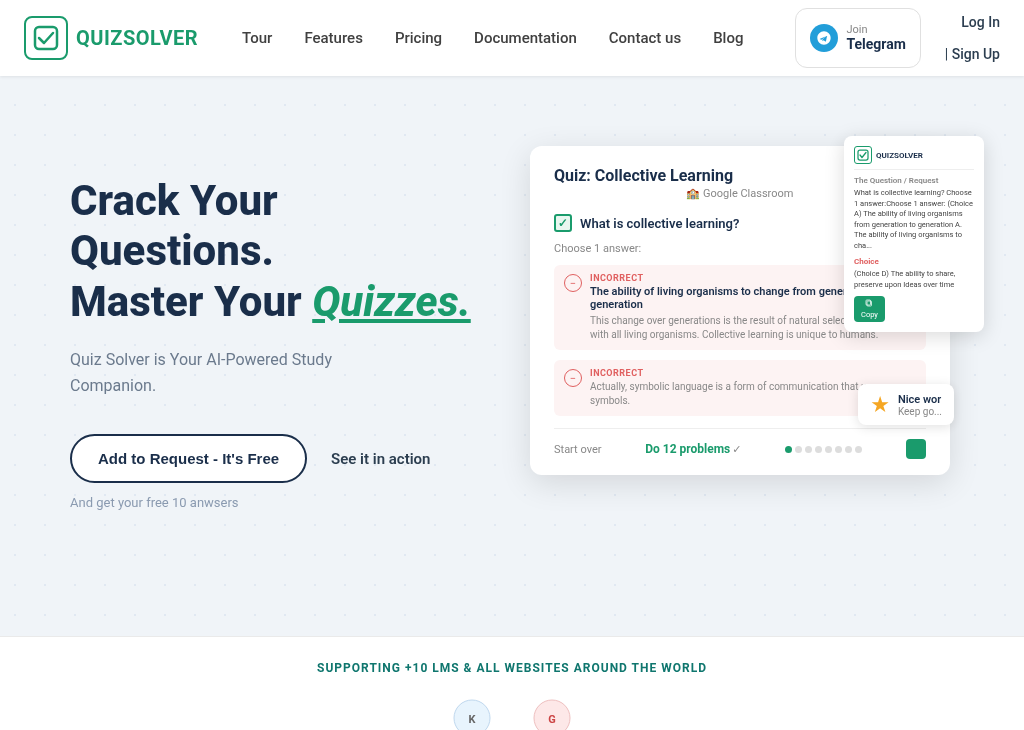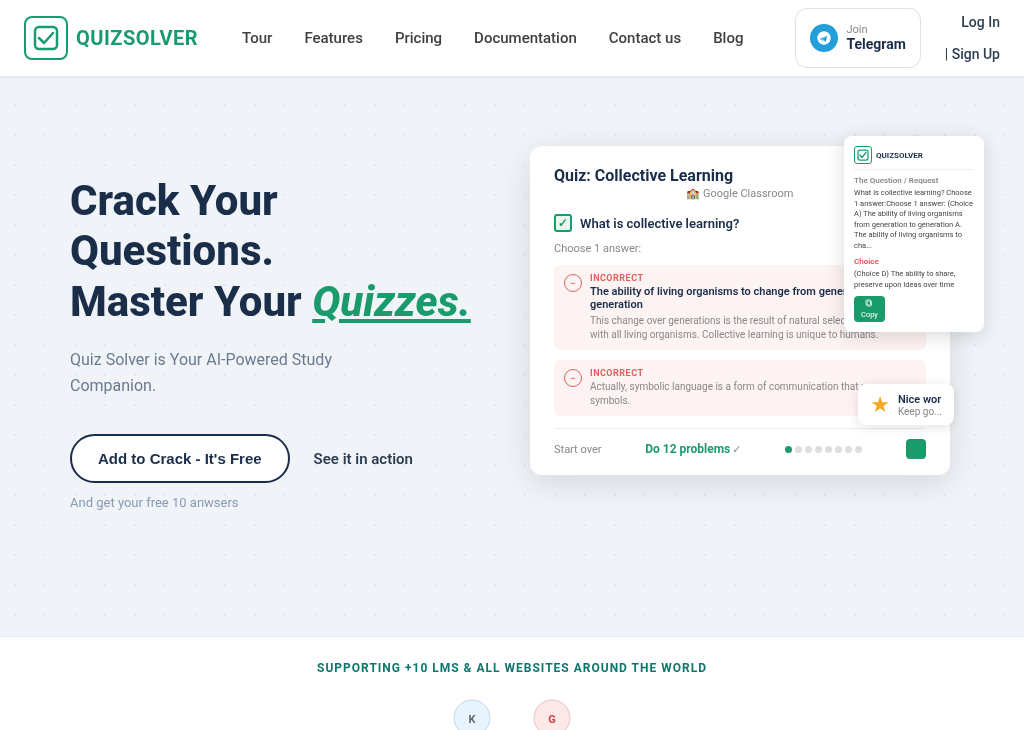--- a/index.html
+++ b/index.html
@@ -511,21 +511,21 @@
 
 <div class="main-content">
 
   <div class="hero-left">
     <h1 class="hero-title">
       <span>Crack Your Questions.</span><br>
       <span>Master Your </span><span class="hero-title-italic">Quizzes.</span>
     </h1>
     <p class="hero-subtitle">Quiz Solver is Your AI-Powered Study Companion.</p>
     <div class="hero-buttons">
-      <button class="btn-chrome">Add to Crack - It's Free</button>
+      <button class="btn-chrome">Add to Request - It's Free</button>
       <a class="btn-action">See it in action</a>
     </div>
     <p class="hero-note">And get your free 10 anwsers</p>
   </div>
 
   <div class="hero-right">
     <div class="quiz-mockup">
       <div class="quiz-title">Quiz: Collective Learning</div>
       <div class="quiz-source">
         🏫 <span>Google Classroom</span>

